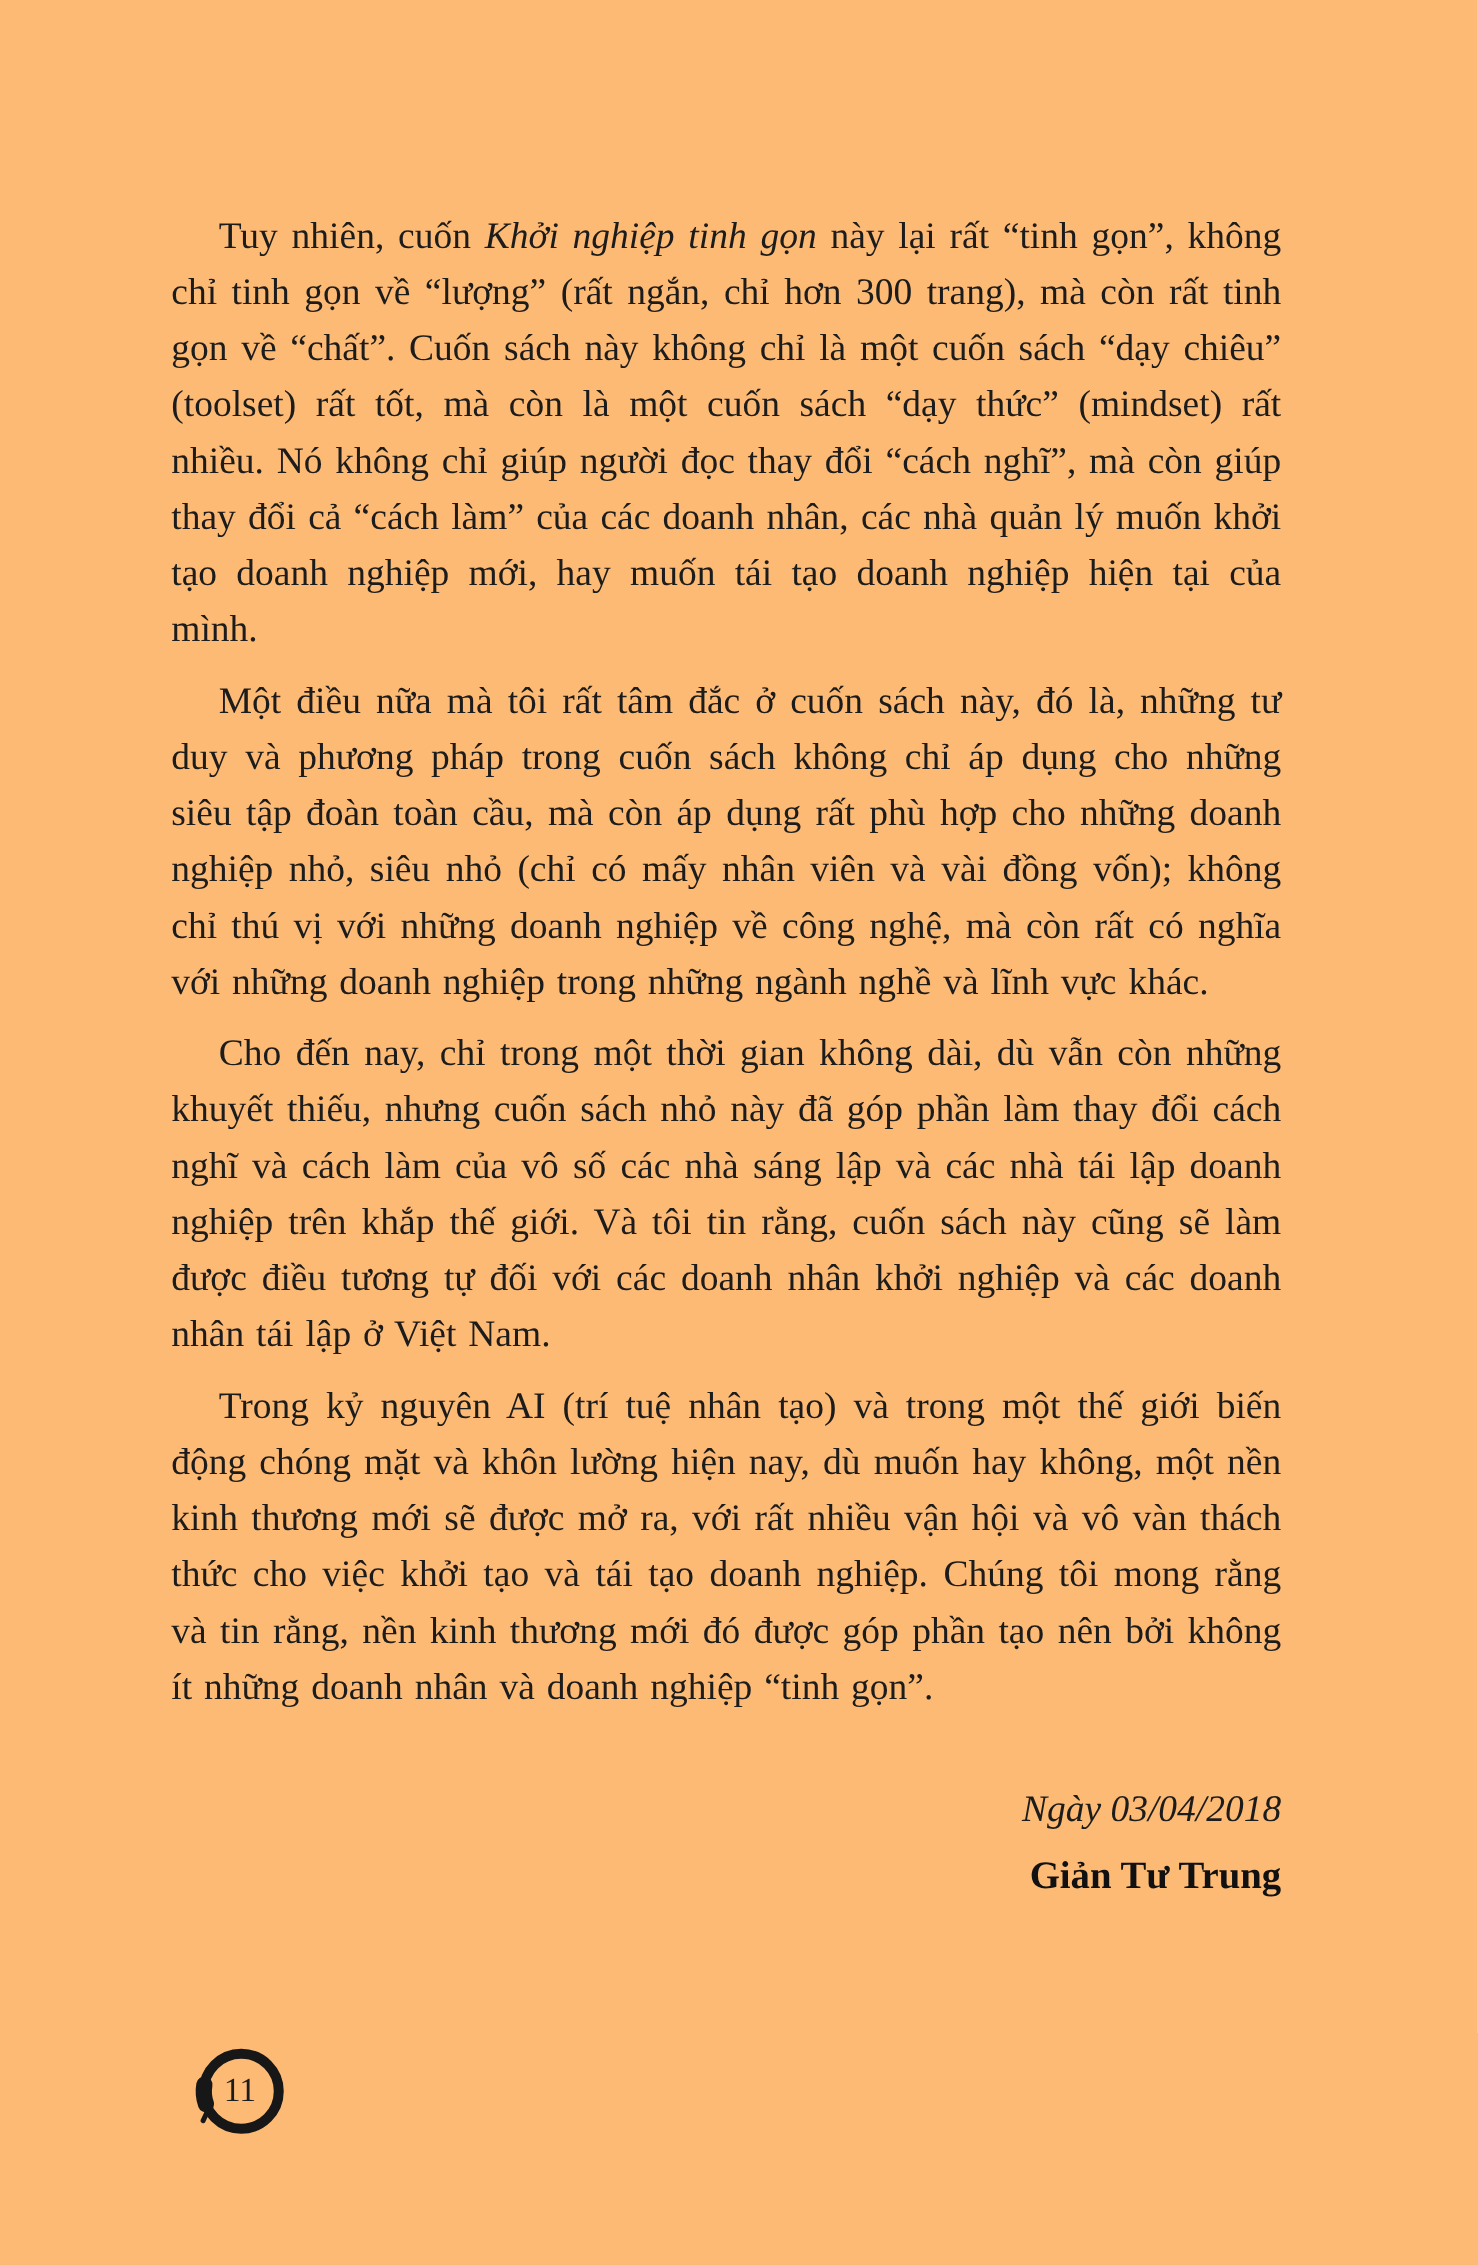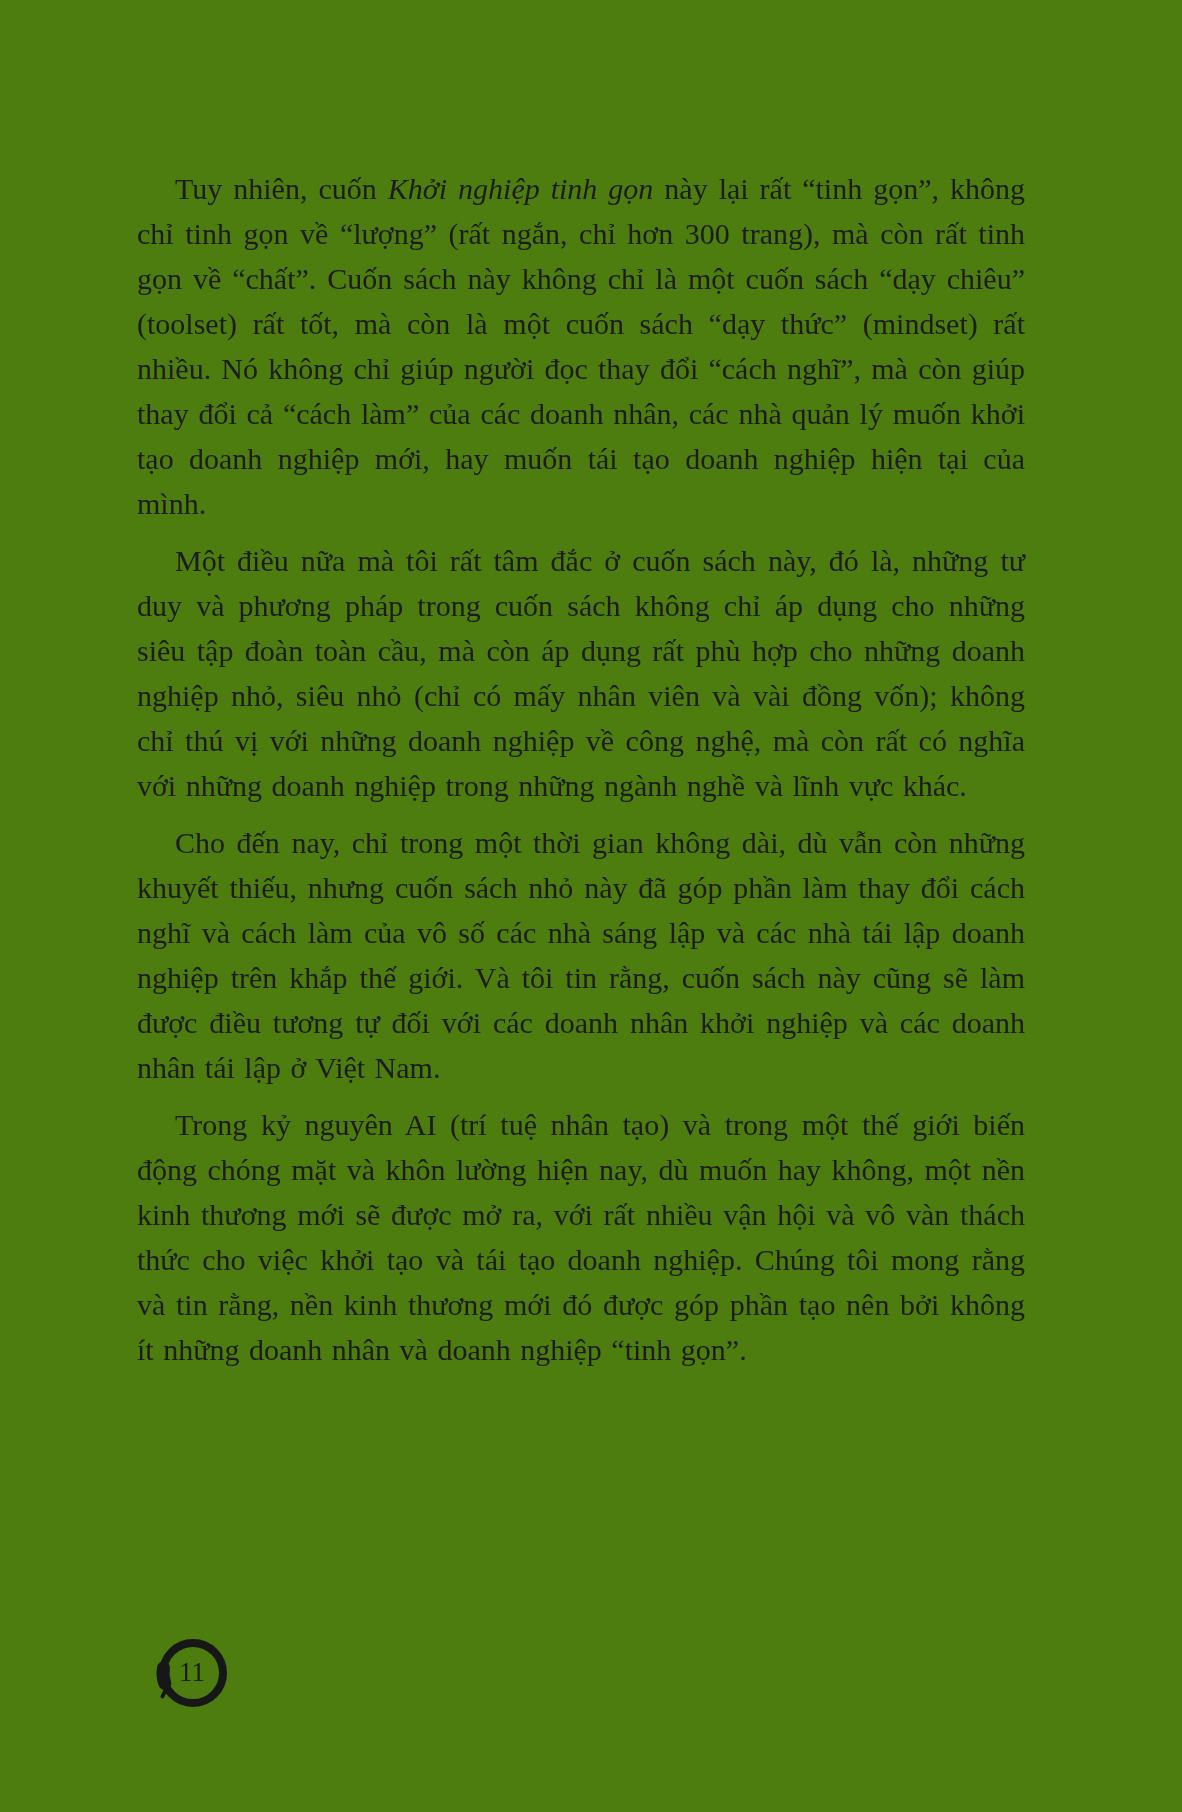--- a/index.html
+++ b/index.html
@@ -10,21 +10,21 @@
     width: 1182px;
     height: 1812px;
     background: #ffffff;
     position: relative;
     overflow: hidden;
     font-family: "Liberation Serif", "DejaVu Serif", serif;
   }
   .page {
     position: absolute;
     inset: 0;
-    background: #4d7c0f;
+    background: #fdba74;
   }
   .text-block {
     position: absolute;
     left: 137px;
     top: 166px;
     width: 888px;
     color: #1c1c1c;
   }
   .body-par {
     margin: 0 0 12px 0;
@@ -88,20 +88,24 @@
   <main class="text-block">
 
     <p class="body-par"><span>Tuy nhiên, cuốn </span><em>Khởi nghiệp tinh gọn</em><span> này lại rất “tinh gọn”, không chỉ tinh gọn về “lượng” (rất ngắn, chỉ hơn 300 trang), mà còn rất tinh gọn về “chất”. Cuốn sách này không chỉ là một cuốn sách “dạy chiêu” (toolset) rất tốt, mà còn là một cuốn sách “dạy thức” (mindset) rất nhiều. Nó không chỉ giúp người đọc thay đổi “cách nghĩ”, mà còn giúp thay đổi cả “cách làm” của các doanh nhân, các nhà quản lý muốn khởi tạo doanh nghiệp mới, hay muốn tái tạo doanh nghiệp hiện tại của mình.</span></p>
 
     <p class="body-par">Một điều nữa mà tôi rất tâm đắc ở cuốn sách này, đó là, những tư duy và phương pháp trong cuốn sách không chỉ áp dụng cho những siêu tập đoàn toàn cầu, mà còn áp dụng rất phù hợp cho những doanh nghiệp nhỏ, siêu nhỏ (chỉ có mấy nhân viên và vài đồng vốn); không chỉ thú vị với những doanh nghiệp về công nghệ, mà còn rất có nghĩa với những doanh nghiệp trong những ngành nghề và lĩnh vực khác.</p>
 
     <p class="body-par">Cho đến nay, chỉ trong một thời gian không dài, dù vẫn còn những khuyết thiếu, nhưng cuốn sách nhỏ này đã góp phần làm thay đổi cách nghĩ và cách làm của vô số các nhà sáng lập và các nhà tái lập doanh nghiệp trên khắp thế giới. Và tôi tin rằng, cuốn sách này cũng sẽ làm được điều tương tự đối với các doanh nhân khởi nghiệp và các doanh nhân tái lập ở Việt Nam.</p>
 
     <p class="body-par">Trong kỷ nguyên AI (trí tuệ nhân tạo) và trong một thế giới biến động chóng mặt và khôn lường hiện nay, dù muốn hay không, một nền kinh thương mới sẽ được mở ra, với rất nhiều vận hội và vô vàn thách thức cho việc khởi tạo và tái tạo doanh nghiệp. Chúng tôi mong rằng và tin rằng, nền kinh thương mới đó được góp phần tạo nên bởi không ít những doanh nhân và doanh nghiệp “tinh gọn”.</p>
 
+    <div class="sig">
+      <p class="sig-date">Ngày 03/04/2018</p>
+      <p class="sig-author">Giản Tư Trung</p>
+    </div>
 
   </main>
 
   <div class="pagenum">
     <svg width="84" height="84" viewBox="0 0 84 84" aria-hidden="true">
       <circle cx="43" cy="41" r="30" fill="none" stroke="#171717" stroke-width="8"></circle>
       <path d="M 14.8 51.3 A 30 30 0 0 1 13.5 35.8" fill="none" stroke="#171717" stroke-width="13" stroke-linecap="round"></path>
       <path d="M 16 57 L 12.5 64.5" fill="none" stroke="#171717" stroke-width="4" stroke-linecap="round"></path>
     </svg>
     <span class="num">11</span>

